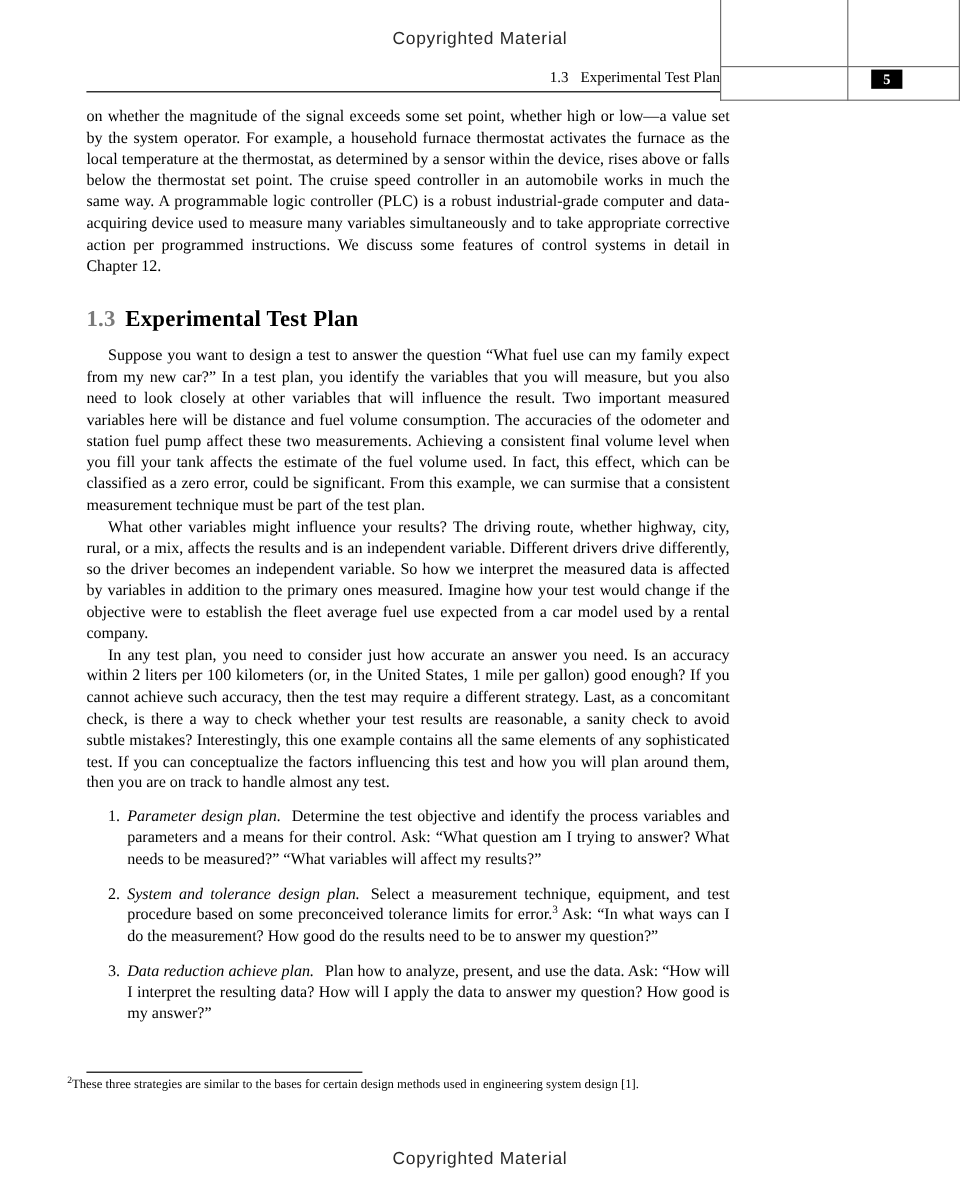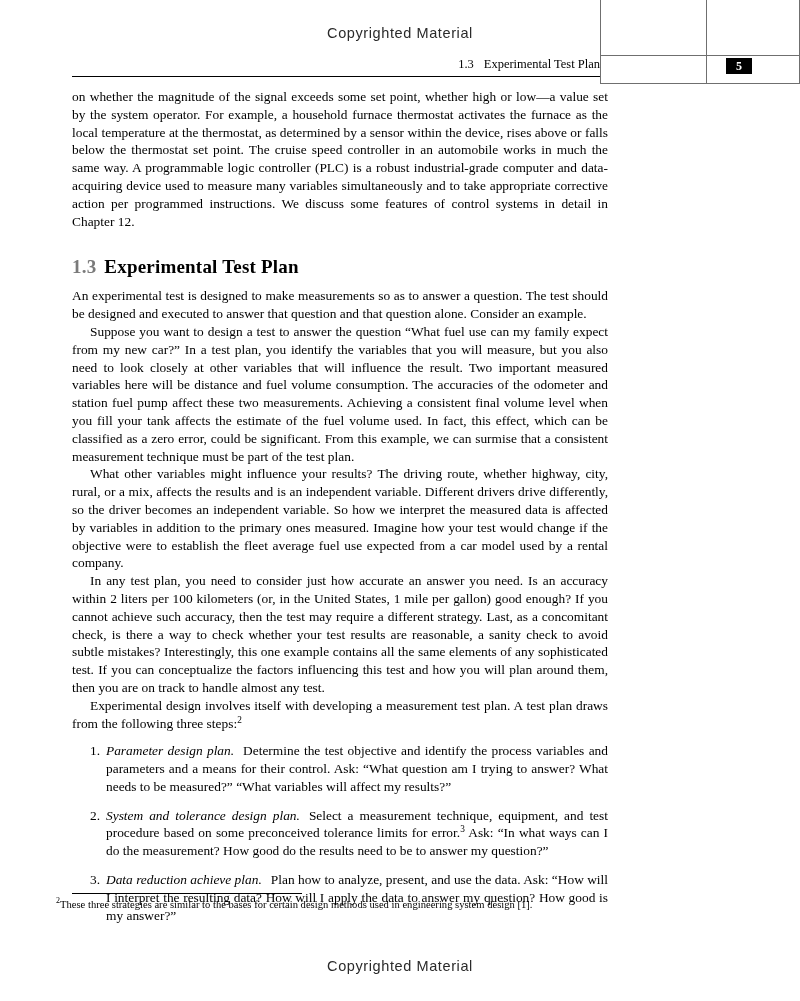--- a/index.html
+++ b/index.html
@@ -217,26 +217,24 @@
   <div class="pagenum-box">5</div>
 
   <div class="col">
 
     <p class="body">on whether the magnitude of the signal exceeds some set point, whether high or low—a value set by the system operator. For example, a household furnace thermostat activates the furnace as the local temperature at the thermostat, as determined by a sensor within the device, rises above or falls below the thermostat set point. The cruise speed controller in an automobile works in much the same way. A programmable logic controller (PLC) is a robust industrial-grade computer and data-acquiring device used to measure many variables simultaneously and to take appropriate corrective action per programmed instructions. We discuss some features of control systems in detail in Chapter 12.</p>
 
     <div class="sec-head">
       <span class="secnum">1.3</span><span>Experimental Test Plan</span>
     </div>
 
-    <p class="body">An experimental test is designed to make measurements so as to answer a question. The test should be designed and executed to answer that question and that question alone. Consider an example.</p>
     <p class="body indent">Suppose you want to design a test to answer the question “What fuel use can my family expect from my new car?” In a test plan, you identify the variables that you will measure, but you also need to look closely at other variables that will influence the result. Two important measured variables here will be distance and fuel volume consumption. The accuracies of the odometer and station fuel pump affect these two measurements. Achieving a consistent final volume level when you fill your tank affects the estimate of the fuel volume used. In fact, this effect, which can be classified as a zero error, could be significant. From this example, we can surmise that a consistent measurement technique must be part of the test plan.</p>
     <p class="body indent">What other variables might influence your results? The driving route, whether highway, city, rural, or a mix, affects the results and is an independent variable. Different drivers drive differently, so the driver becomes an independent variable. So how we interpret the measured data is affected by variables in addition to the primary ones measured. Imagine how your test would change if the objective were to establish the fleet average fuel use expected from a car model used by a rental company.</p>
     <p class="body indent">In any test plan, you need to consider just how accurate an answer you need. Is an accuracy within 2 liters per 100 kilometers (or, in the United States, 1 mile per gallon) good enough? If you cannot achieve such accuracy, then the test may require a different strategy. Last, as a concomitant check, is there a way to check whether your test results are reasonable, a sanity check to avoid subtle mistakes? Interestingly, this one example contains all the same elements of any sophisticated test. If you can conceptualize the factors influencing this test and how you will plan around them, then you are on track to handle almost any test.</p>
 
-    <p class="body indent"><span>Experimental design involves itself with developing a measurement test plan. A test plan draws from the following three steps:</span><sup class="fn">2</sup></p>
 
     <ol class="steps">
       <li>
         <span class="marker">1.</span>
         <span class="lead">Parameter design plan.</span><span class="lead-gap"></span><span>Determine the test objective and identify the process variables and parameters and a means for their control. Ask: “What question am I trying to answer? What needs to be measured?” “What variables will affect my results?”</span>
       </li>
       <li>
         <span class="marker">2.</span>
         <span class="lead">System and tolerance design plan.</span><span class="lead-gap"></span><span>Select a measurement technique, equipment, and test procedure based on some preconceived tolerance limits for error.</span><sup class="fn">3</sup> <span>Ask: “In what ways can I do the measurement? How good do the results need to be to answer my question?”</span>
       </li>

